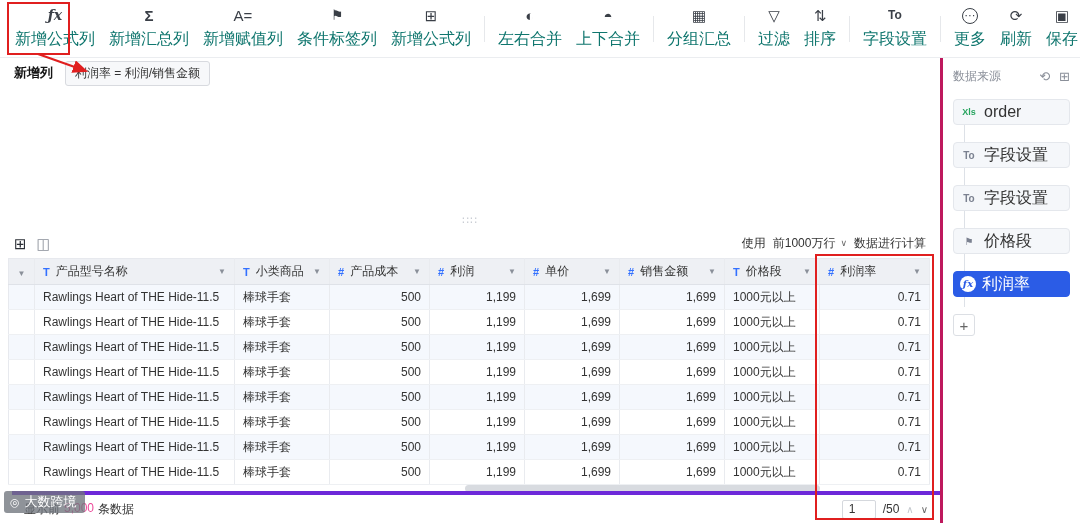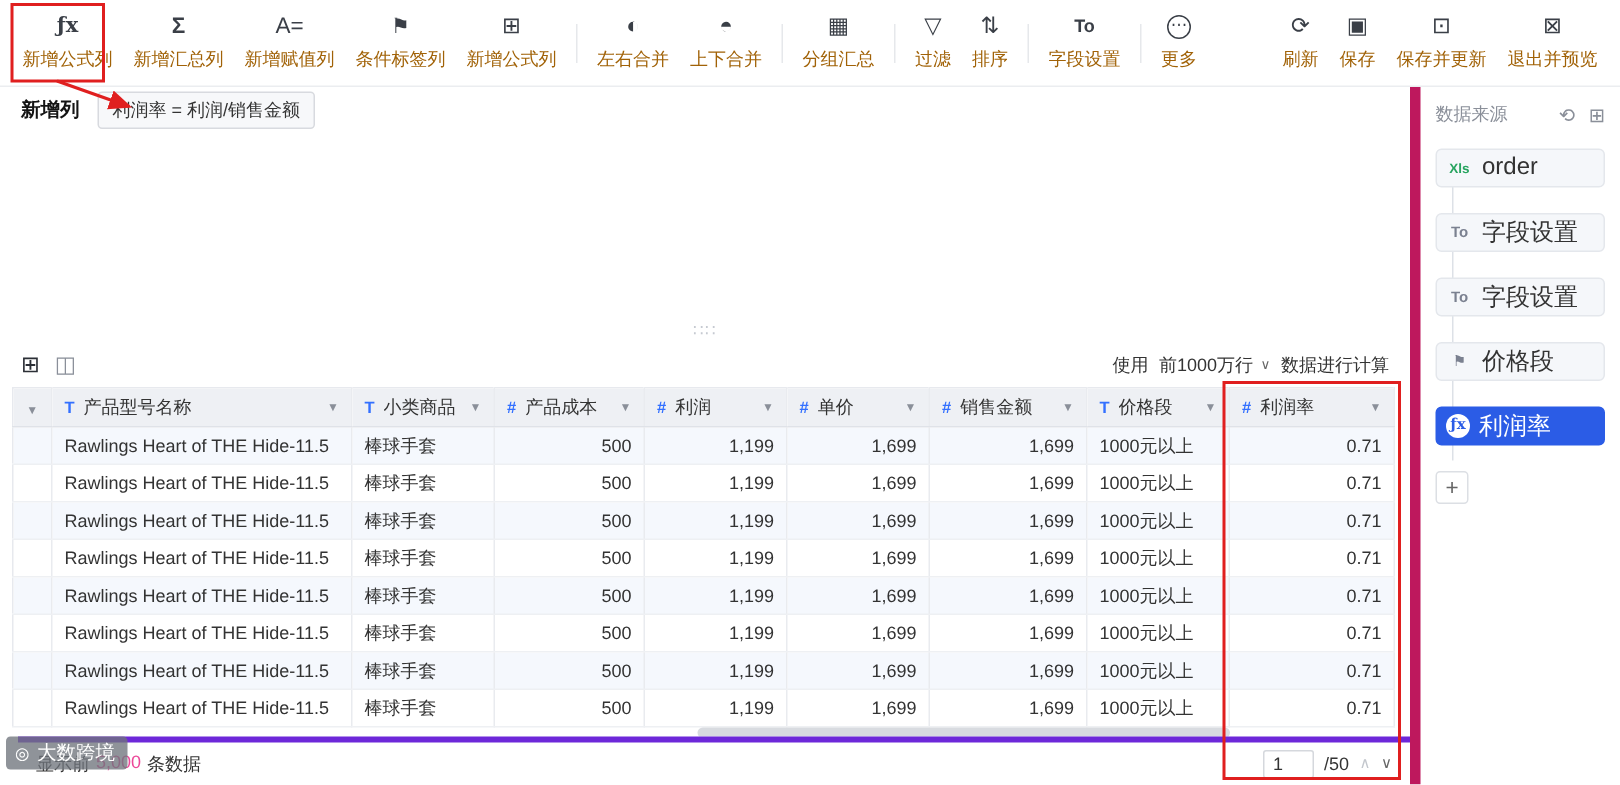--- a/index.html
+++ b/index.html
@@ -7,23 +7,23 @@
   body{position:relative;background:#fff;font-family:"Liberation Sans","DejaVu Sans",sans-serif;font-size:12px;color:#333}
 
   
   .toolbar{position:absolute;top:0;left:0;width:100%;height:58px;background:#fff;
            border-bottom:1px solid #ebedf0;display:flex;align-items:center;
            justify-content:space-between;padding:0 8px;z-index:5}
   .tb-group{display:flex;align-items:center;height:100%}
   .tb-item{display:flex;flex-direction:column;align-items:center;justify-content:center;
            gap:5px;padding:0 7px;height:100%;cursor:pointer;white-space:nowrap}
   .tb-icon{font-size:15px;height:17px;line-height:17px;color:#3a3f47;display:inline-block}
-  .tb-label{font-size:12px;color:#a16207}
+  .tb-label{font-size:16px;color:#0f766e}
   .tb-sep{width:1px;height:26px;background:#e6e8eb;margin:0 6px}
-  .glyph-fx-icon,.glyph-fx-circle-icon{font-family:"DejaVu Serif",serif;font-weight:bold;font-size:14px}
+  .glyph-fx-icon,.glyph-fx-circle-icon{font-style:italic;font-family:"DejaVu Serif",serif;font-weight:bold;font-size:14px}
   .glyph-sigma-icon{font-weight:bold}
   .glyph-more-icon{border:1.3px solid #3a3f47;border-radius:50%;width:16px;height:16px;
                    line-height:12px;text-align:center;font-size:11px}
   .glyph-flag-icon{font-size:14px}
   .glyph-field-icon{font-size:12px;font-weight:bold}
 
   
   .content{position:absolute;top:58px;left:0;width:940px;bottom:0;background:#fff}
   .subheader{height:30px;display:flex;align-items:center;gap:12px;padding:0 14px}
   .step-label{font-weight:bold;font-size:13px;color:#141414}
@@ -65,21 +65,21 @@
   .summary{display:flex;gap:4px;color:#333}
   .summary .blue{color:#ec4899}
   .pagination{display:flex;align-items:center;gap:7px;color:#333}
   .page-input{min-width:34px;height:19px;line-height:17px;border:1px solid #d5d8dd;
               border-radius:2px;padding:0 6px;background:#fff;cursor:text}
   .pg-up{color:#c3c7cd;font-size:10px;cursor:pointer}
   .pg-down{color:#666;font-size:10px;cursor:pointer}
 
   
   .sidebar{position:absolute;top:58px;right:0;width:140px;bottom:0;background:#fff;
-           border-left:7px solid #be185d}
+           border-left:3px solid #be185d}
   .sb-header{display:flex;align-items:center;justify-content:space-between;padding:10px 10px 6px}
   .sb-title{color:#8a8f99}
   .sb-icons{display:flex;gap:9px;color:#8a8f99}
   .sb-icons span{cursor:pointer;font-size:13px}
   .sb-flow{position:relative;padding:8px 10px}
   .sb-line{position:absolute;left:21px;top:14px;height:202px;width:1px;background:#dde1e7}
   .sb-node{position:relative;z-index:1;display:flex;align-items:center;gap:6px;height:26px;
            background:#f5f7fa;border:1px solid #e4e7ec;border-radius:4px;margin-bottom:17px;
            padding:0 6px;cursor:pointer}
   .node-icon{font-size:10px;color:#7b8190;width:18px;text-align:center;flex:none}

